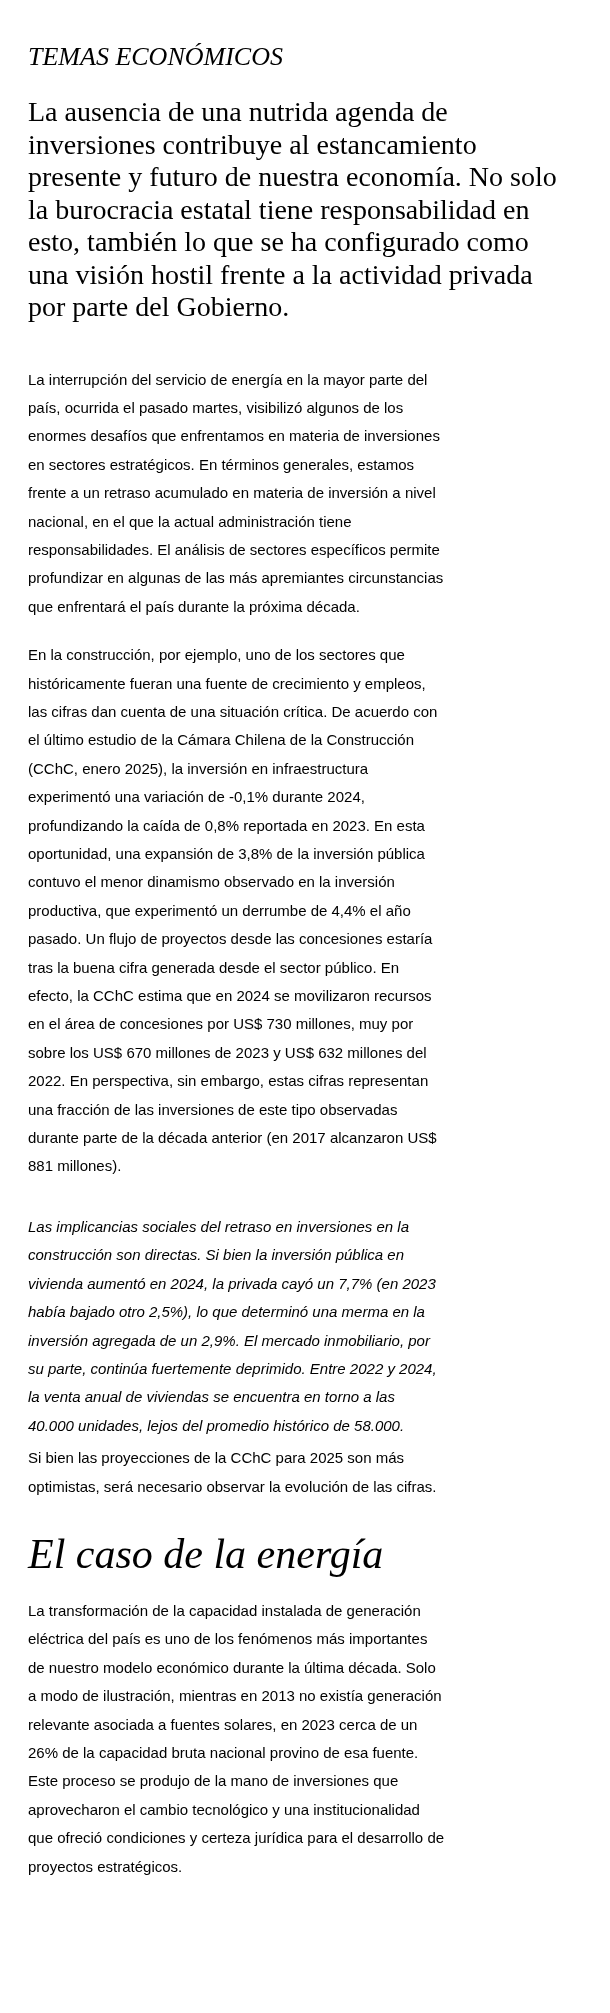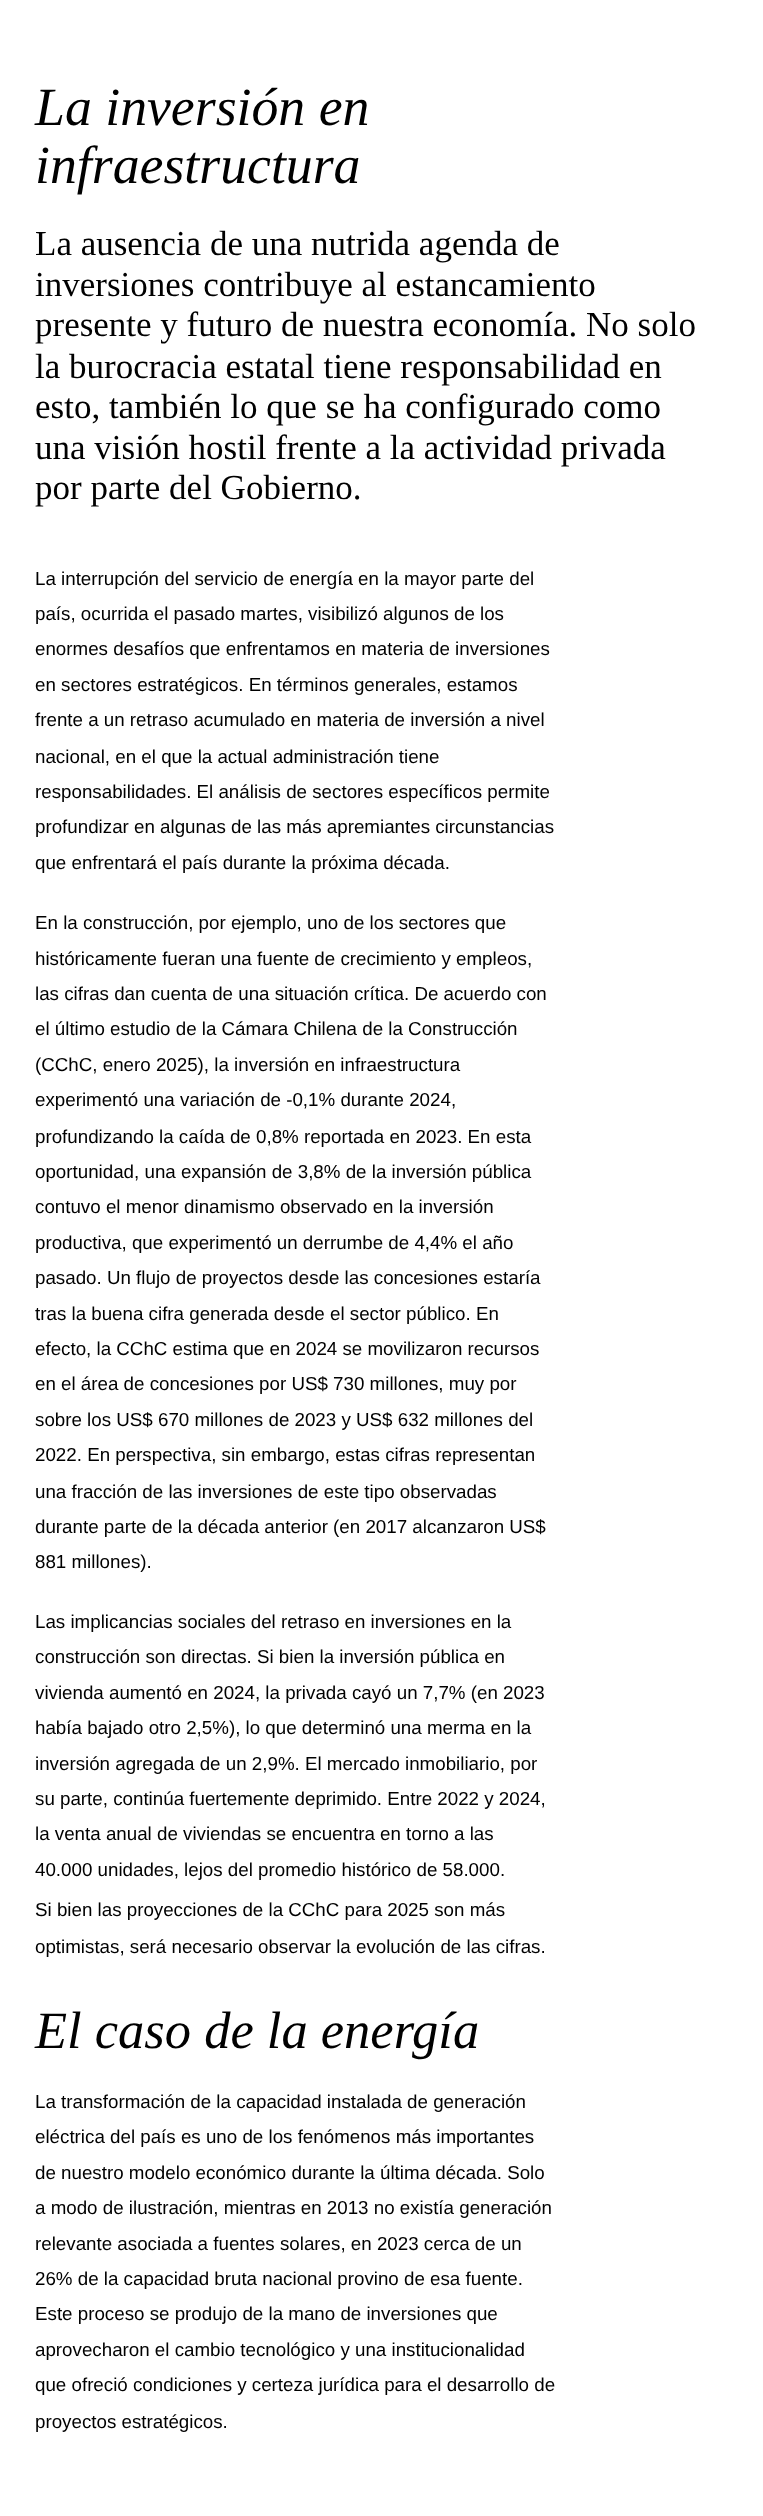--- a/index.html
+++ b/index.html
@@ -44,39 +44,38 @@
   }
   .body-p {
     font-family: "Liberation Sans", sans-serif;
     font-size: 15px;
     line-height: 28.4px;
     margin: 0;
     white-space: pre-line;
   }
   .p1 { margin-top: 42px; }
   .p2 { margin-top: 20px; }
-  .p3 { margin-top: 19px; }
+  .p3 { margin-top: 32px; font-style: italic; }
   .p4 { margin-top: 4px; }
   .section-heading {
     font-family: "Liberation Serif", serif;
     font-style: italic;
     font-weight: normal;
     font-size: 42px;
     line-height: 46px;
     margin: 30px 0 0 0;
   }
   .p5 { margin-top: 20px; }
 </style>
 </head>
 <body>
 
 <div class="page">
+  <p class="kicker">TEMAS ECONÓMICOS</p>
 
-  <h1 class="title">La inversión en
-infraestructura</h1>
 
   <p class="lede">La ausencia de una nutrida agenda de
 inversiones contribuye al estancamiento
 presente y futuro de nuestra economía. No solo
 la burocracia estatal tiene responsabilidad en
 esto, también lo que se ha configurado como
 una visión hostil frente a la actividad privada
 por parte del Gobierno.</p>
 
   <p class="body-p p1">La interrupción del servicio de energía en la mayor parte del

